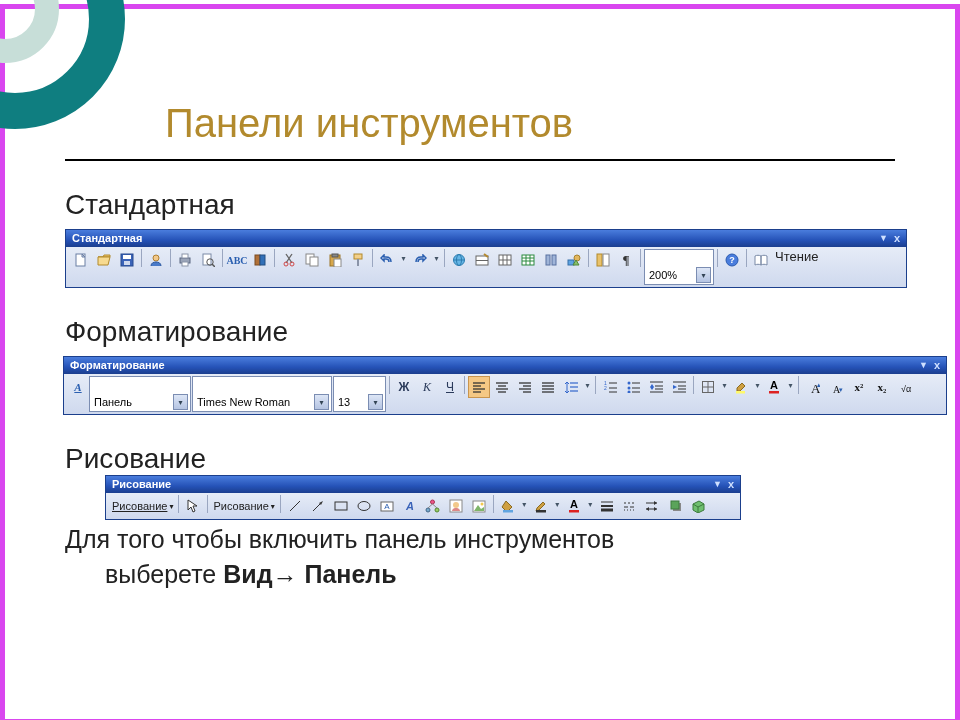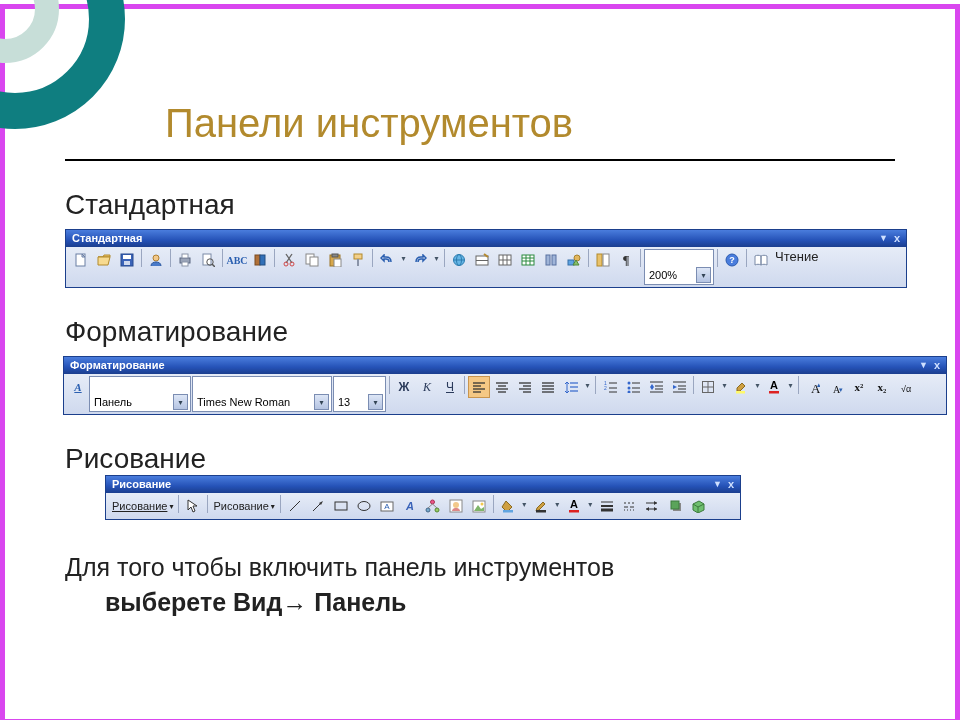--- a/index.html
+++ b/index.html
@@ -25,22 +25,22 @@
     position:absolute; left:160px; top:92px;
     color:#b28a2d; font-size:40px; font-weight:400;
   }
   .rule {
     position:absolute; left:60px; top:150px; width:830px; height:2px; background:#000;
   }
 
   .content { position:absolute; left:60px; top:170px; width:840px; }
   .sec-label { font-size:28px; margin:10px 0 8px 0; }
 
-  .instructions { font-size:25px; line-height:1.4; margin-top:30px; }
-  .instructions .ind { padding-left:40px; display:block;font-weight:bold; }
+  .instructions { font-size:25px; line-height:1.4; margin-top:2px; }
+  .instructions .ind { padding-left:40px; display:block; }
 
   
   .tb {
     border:1px solid #1b3f8c; background:#e8eff9;
     font-size:11px; font-family:Tahoma, Arial, sans-serif;
     display:inline-block;
   }
   .tb-title {
     height:17px; line-height:17px; color:#fff; font-weight:bold; padding:0 6px;
     background:linear-gradient(to bottom,#4a7ddd,#2552b7 60%,#1b3e8e);

